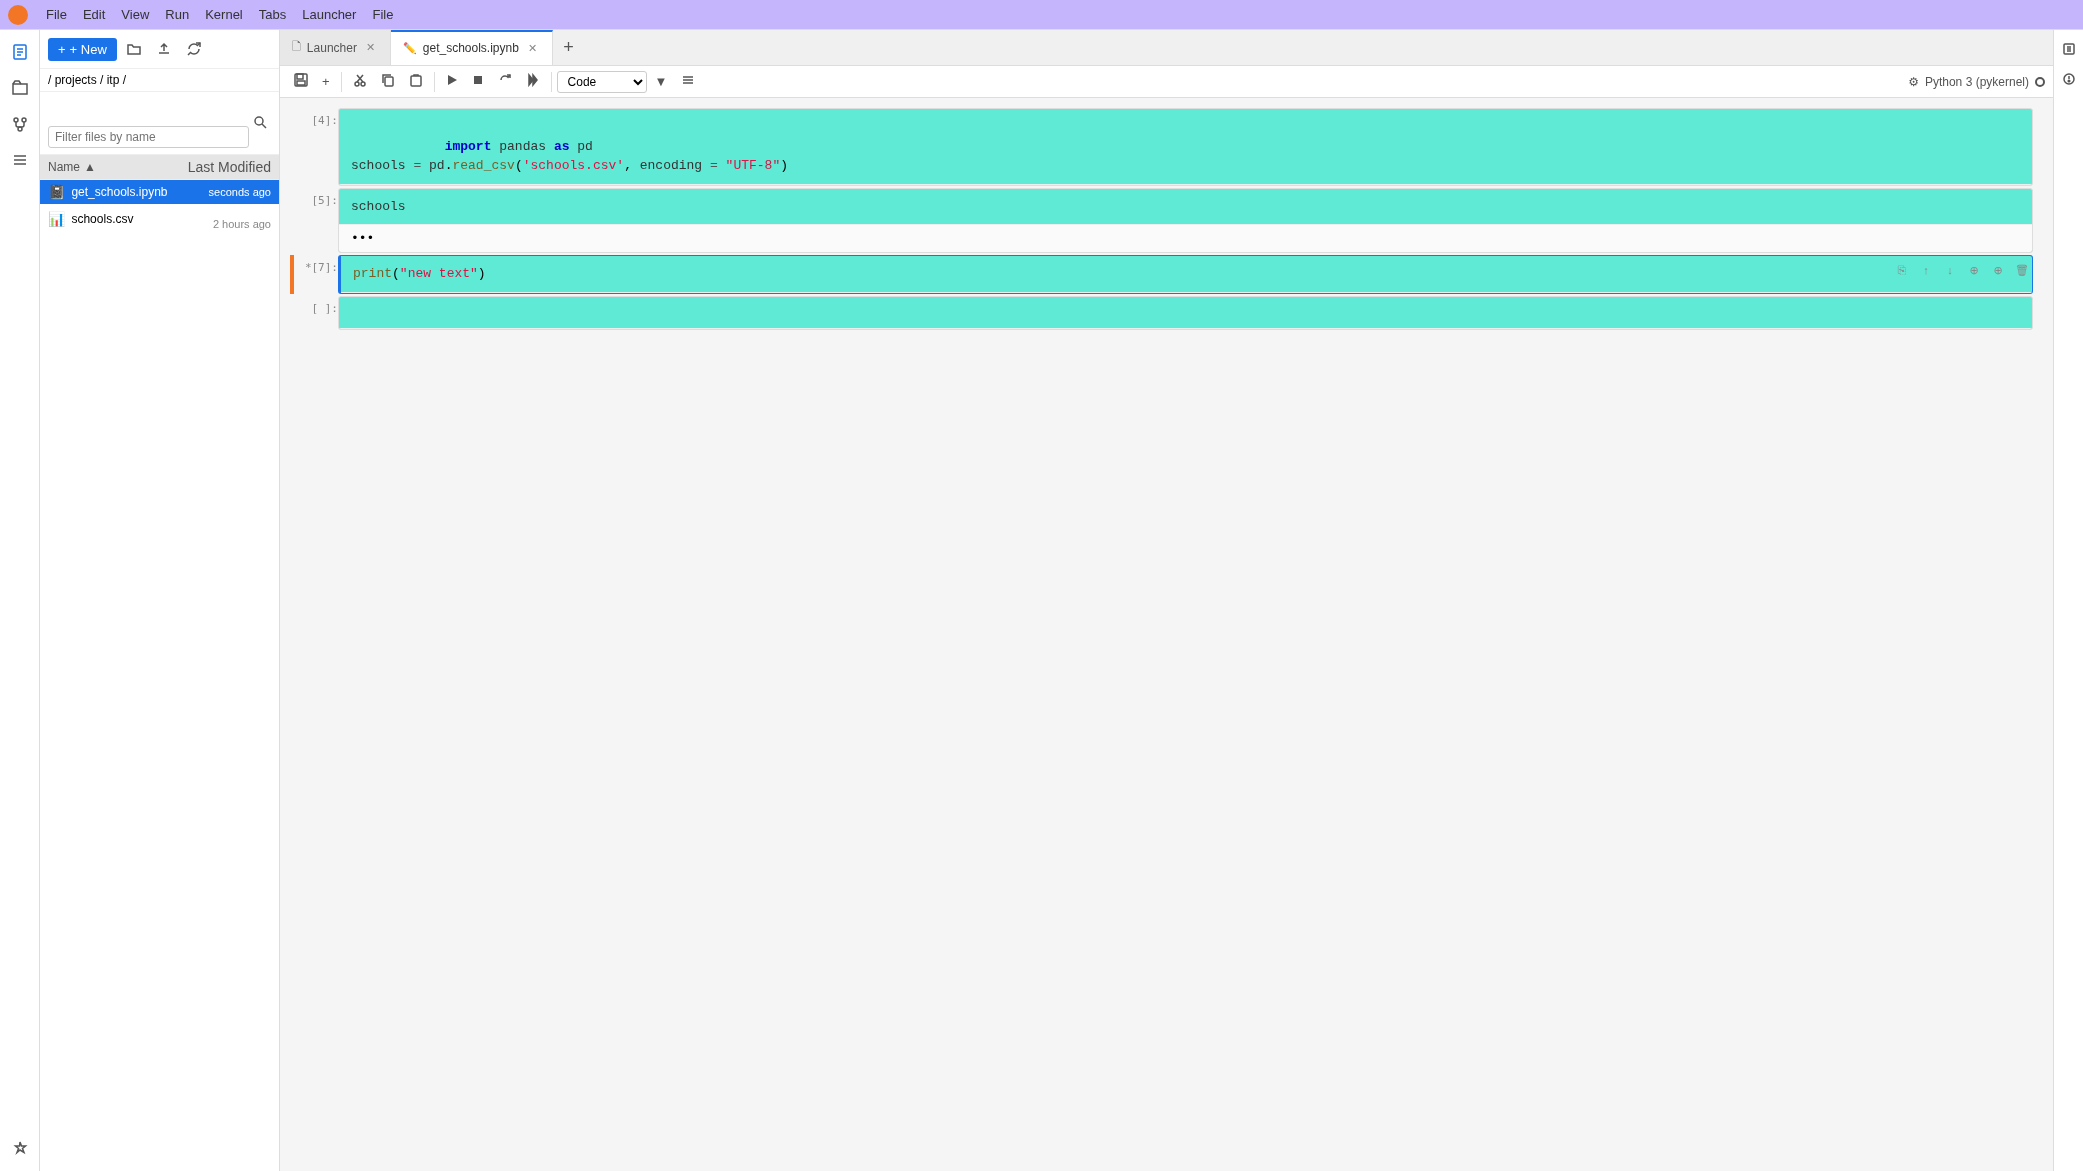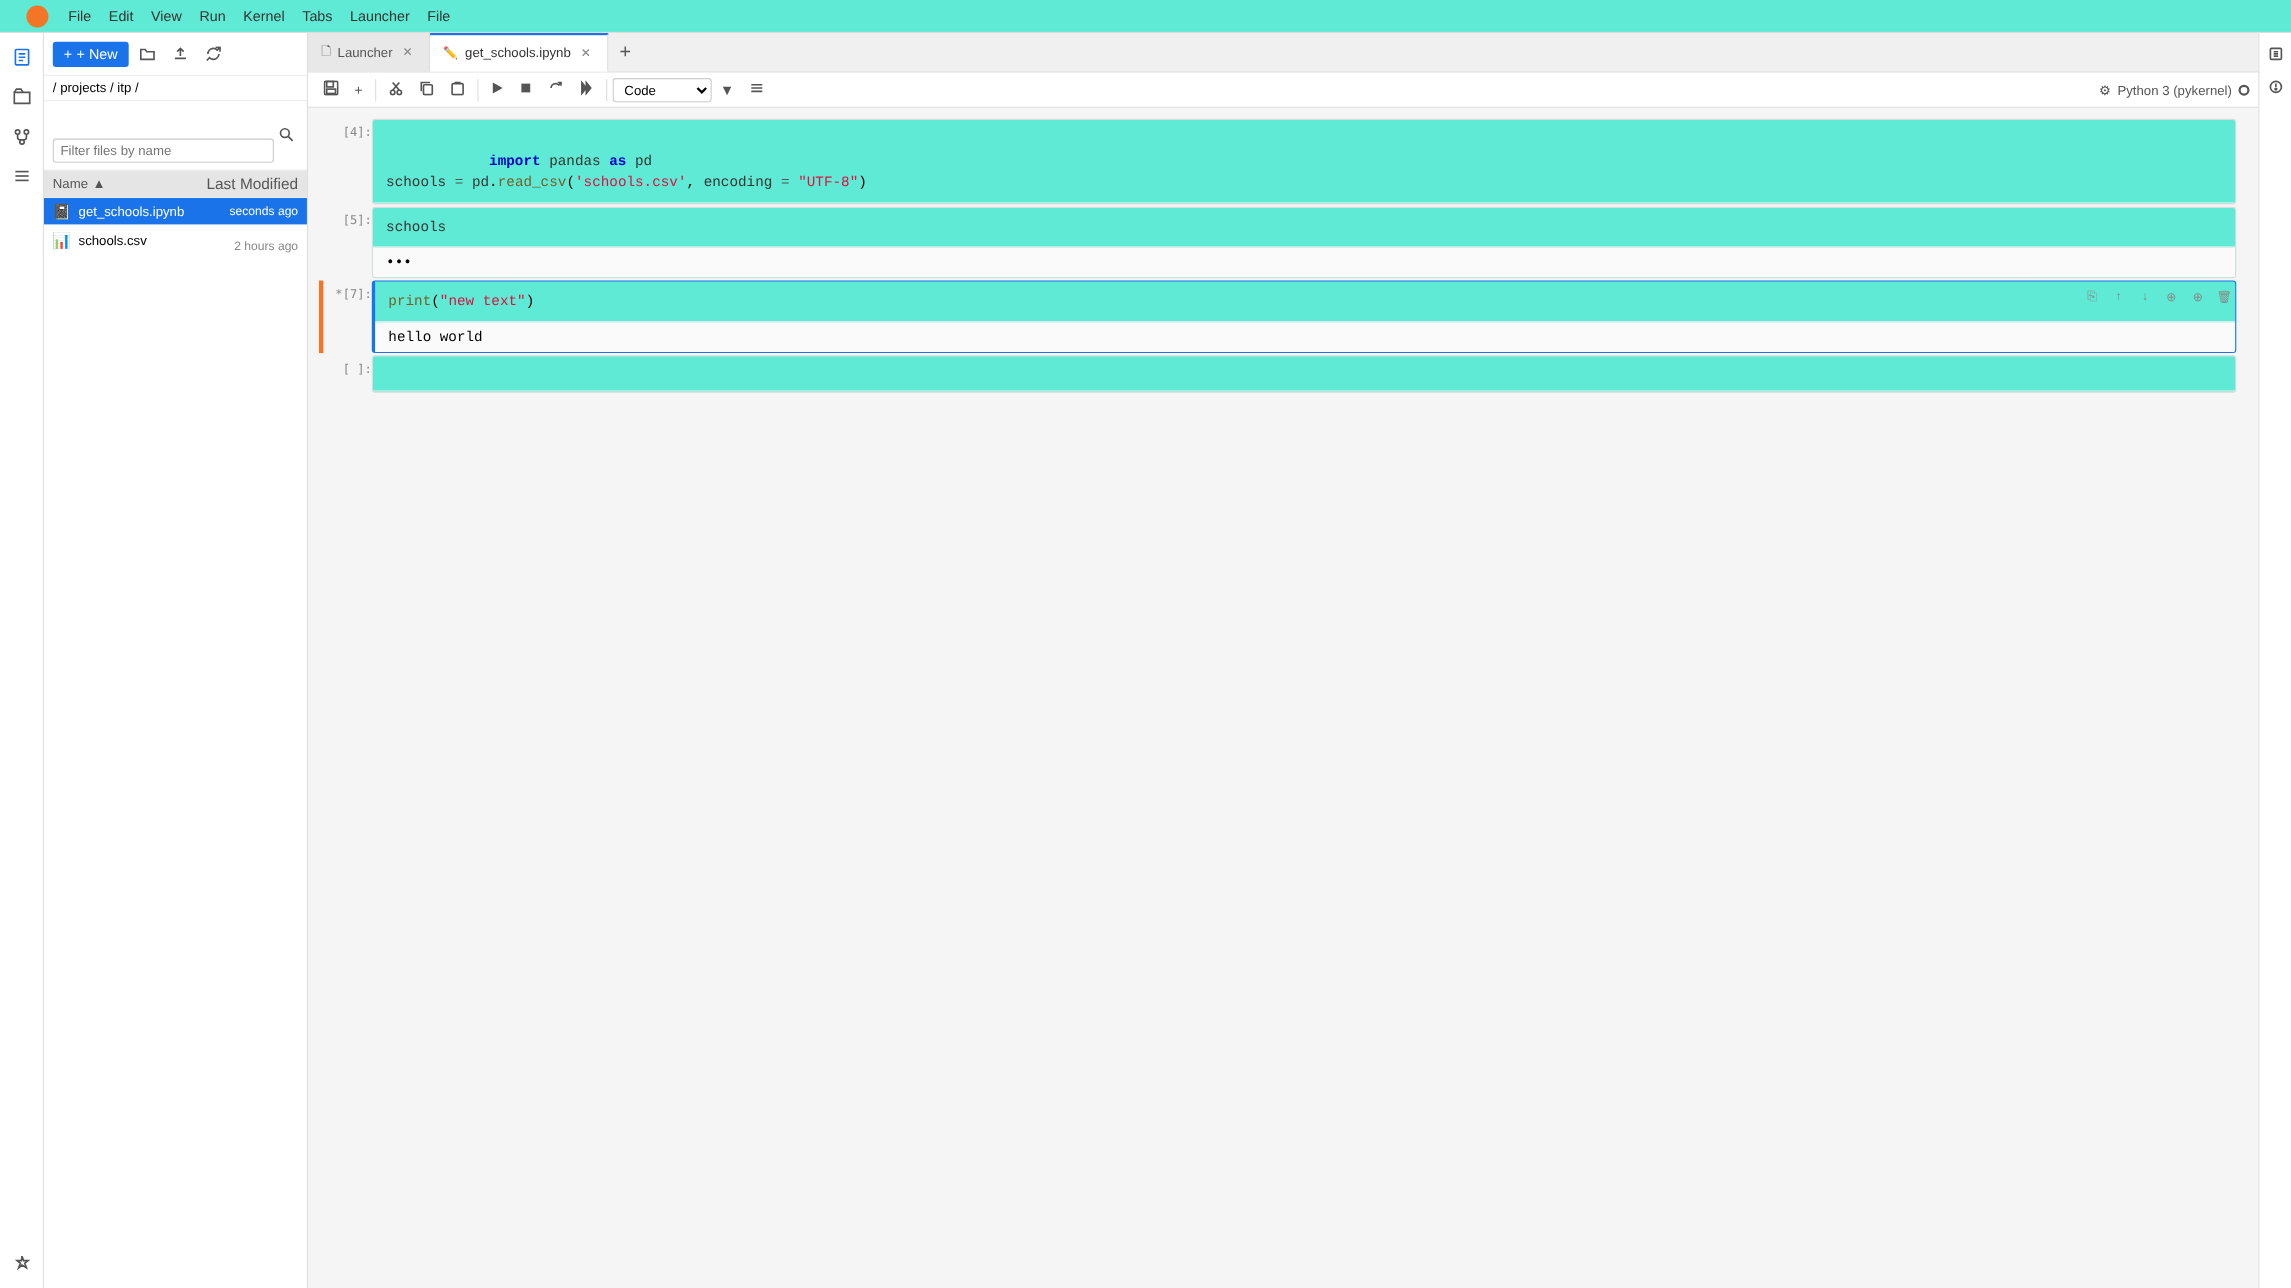--- a/index.html
+++ b/index.html
@@ -2,23 +2,23 @@
 <html><head>
   <meta charset="utf-8">
   <style>
     * { box-sizing: border-box; margin: 0; padding: 0; }
     body { font-family: -apple-system, BlinkMacSystemFont, 'Segoe UI', sans-serif; font-size: 13px; background: #f5f5f5; overflow: hidden; }
 
     
     #menubar {
       display: flex;
       align-items: center;
-      background: #5eead4;
+      background: #c4b5fd;
       border-bottom: 1px solid #ddd;
-      padding: 2px 24px;
+      padding: 2px 8px;
       height: 30px;
       position: fixed;
       top: 0; left: 0; right: 0;
       z-index: 100;
     }
     .menu-logo {
       width: 20px; height: 20px;
       background: #f37626;
       border-radius: 50%;
       margin-right: 10px;
@@ -551,21 +551,20 @@
           <div class="cell-input"><span class="var">schools</span></div>
           <div class="cell-output">•••</div>
         </div>
       </div>
 
       <div class="cell-container" style="position:relative;">
         <div class="cell-indicator running"></div>
         <div class="cell-number">*[7]:</div>
         <div class="cell-body selected">
           <div class="cell-input"><span class="fn">print</span>(<span class="str">"new text"</span>)</div>
-          <div class="cell-output">hello world</div>
         </div>
         <div class="cell-actions">
           <button class="cell-action-btn" title="Copy">⎘</button>
           <button class="cell-action-btn" title="Move Up">↑</button>
           <button class="cell-action-btn" title="Move Down">↓</button>
           <button class="cell-action-btn" title="Add Above">⊕</button>
           <button class="cell-action-btn" title="Add Below">⊕</button>
           <button class="cell-action-btn" title="Delete">🗑</button>
         </div>
       </div>

